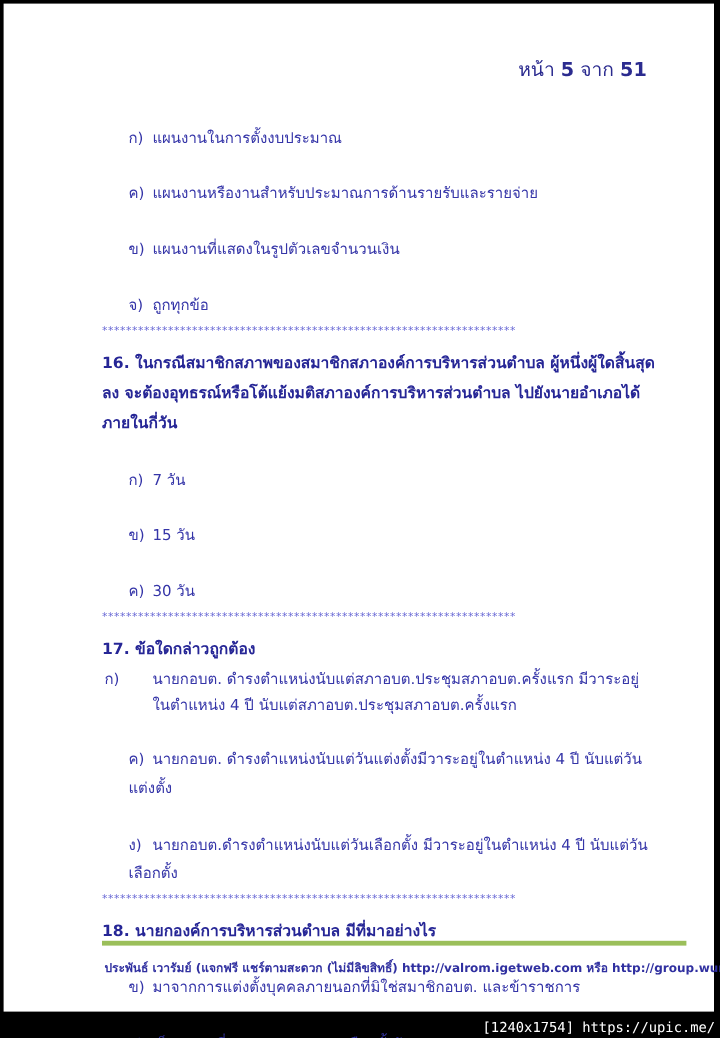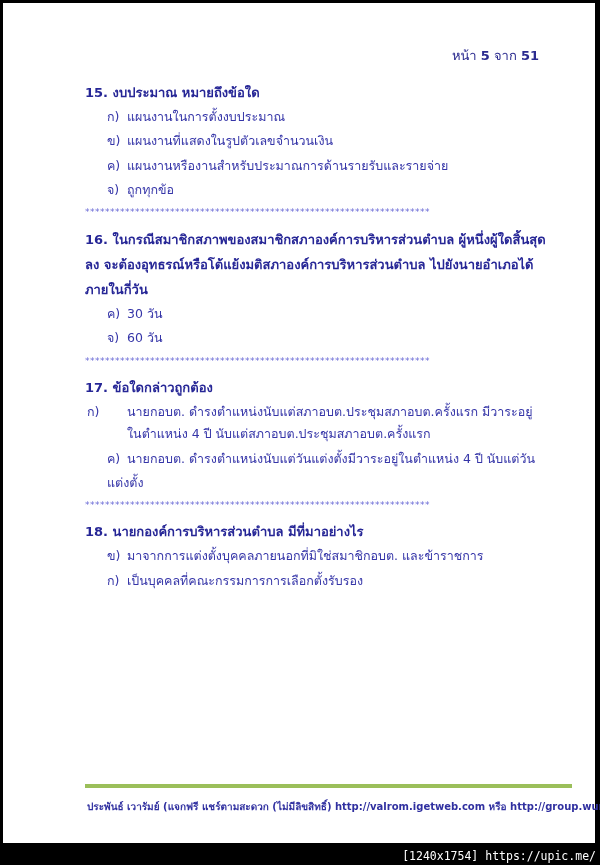--- a/index.html
+++ b/index.html
@@ -19,21 +19,21 @@
       left: 3px;
       top: 3px;
       width: 592px;
       height: 840px;
       background: #ffffff;
     }
     .page-number {
       position: absolute;
       right: 56px;
       top: 42px;
-      font-size: 13px;
+      font-size: 16px;
       color: #2b2b8f;
     }
     .page-number b { font-weight: bold; }
     .content {
       position: absolute;
       left: 82px;
       top: 78px;
       width: 470px;
       color: #2d2da0;
     }
@@ -43,20 +43,21 @@
       line-height: 24px;
       color: #262696;
     }
     .question.multiline { line-height: 25px; }
     .choice {
       font-size: 12.5px;
       line-height: 24.3px;
       padding-left: 22px;
       color: #3535a8;
       position: relative;
+      margin-top: 22px;
     }
     .choice .label {
       display: inline-block;
       width: 20px;
     }
     .choice.wrap {
       padding-left: 42px;
       text-indent: -20px;
       line-height: 22px;
       margin: 1px 18px 2px 0;
@@ -107,48 +108,46 @@
   <div class="page-number">
     <span>หน้า</span>
     <b>5</b>
     <span>จาก</span>
     <b>51</b>
   </div>
 
   <div class="content">
 
     <div>
-      <div class="question">
-        <span>15.</span>
-        <span>งบประมาณ หมายถึงข้อใด</span>
-      </div>
       <div class="choice"><span class="label">ก)</span><span>แผนงานในการตั้งงบประมาณ</span></div>
+      <div class="choice"><span class="label">ค)</span><span>แผนงานหรืองานสำหรับประมาณการด้านรายรับและรายจ่าย</span></div>
       <div class="choice"><span class="label">ข)</span><span>แผนงานที่แสดงในรูปตัวเลขจำนวนเงิน</span></div>
-      <div class="choice"><span class="label">ค)</span><span>แผนงานหรืองานสำหรับประมาณการด้านรายรับและรายจ่าย</span></div>
       <div class="choice"><span class="label">จ)</span><span>ถูกทุกข้อ</span></div>
     </div>
     <div class="separator">*********************************************************************</div>
 
     <div>
       <div class="question multiline">
         <span>16.</span>
         <span>ในกรณีสมาชิกสภาพของสมาชิกสภาองค์การบริหารส่วนตำบล ผู้หนึ่งผู้ใดสิ้นสุดลง จะต้องอุทธรณ์หรือโต้แย้งมติสภาองค์การบริหารส่วนตำบล ไปยังนายอำเภอได้ภายในกี่วัน</span>
       </div>
+      <div class="choice"><span class="label">ก)</span><span>7 วัน</span></div>
+      <div class="choice"><span class="label">ข)</span><span>15 วัน</span></div>
       <div class="choice"><span class="label">ค)</span><span>30 วัน</span></div>
-      <div class="choice"><span class="label">จ)</span><span>60 วัน</span></div>
     </div>
     <div class="separator">*********************************************************************</div>
 
     <div>
       <div class="question">
         <span>17.</span>
         <span>ข้อใดกล่าวถูกต้อง</span>
       </div>
       <div class="choice wrap"><span class="label">ก)</span><span>นายกอบต. ดำรงตำแหน่งนับแต่สภาอบต.ประชุมสภาอบต.ครั้งแรก มีวาระอยู่ในตำแหน่ง 4 ปี นับแต่สภาอบต.ประชุมสภาอบต.ครั้งแรก</span></div>
       <div class="choice"><span class="label">ค)</span><span>นายกอบต. ดำรงตำแหน่งนับแต่วันแต่งตั้งมีวาระอยู่ในตำแหน่ง 4 ปี นับแต่วันแต่งตั้ง</span></div>
+      <div class="choice"><span class="label">ง)</span><span>นายกอบต.ดำรงตำแหน่งนับแต่วันเลือกตั้ง มีวาระอยู่ในตำแหน่ง 4 ปี นับแต่วันเลือกตั้ง</span></div>
     </div>
     <div class="separator">*********************************************************************</div>
 
     <div>
       <div class="question">
         <span>18.</span>
         <span>นายกองค์การบริหารส่วนตำบล มีที่มาอย่างไร</span>
       </div>
       <div class="choice"><span class="label">ข)</span><span>มาจากการแต่งตั้งบุคคลภายนอกที่มิใช่สมาชิกอบต. และข้าราชการ</span></div>
       <div class="choice"><span class="label">ก)</span><span>เป็นบุคคลที่คณะกรรมการการเลือกตั้งรับรอง</span></div>

